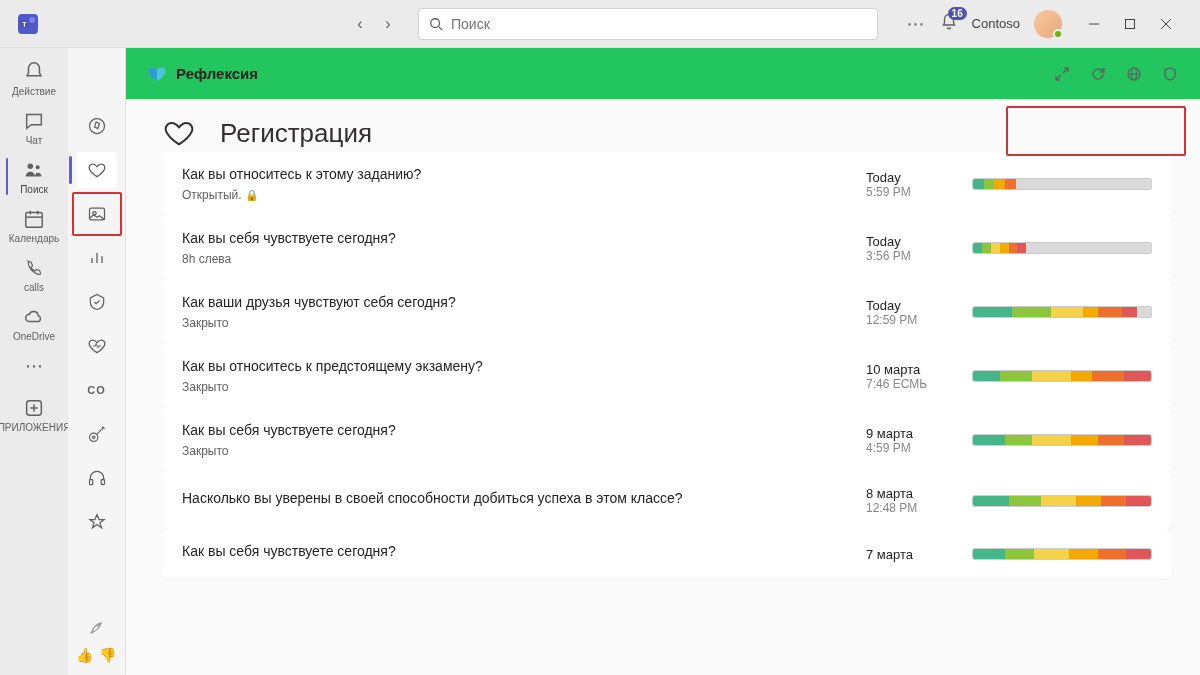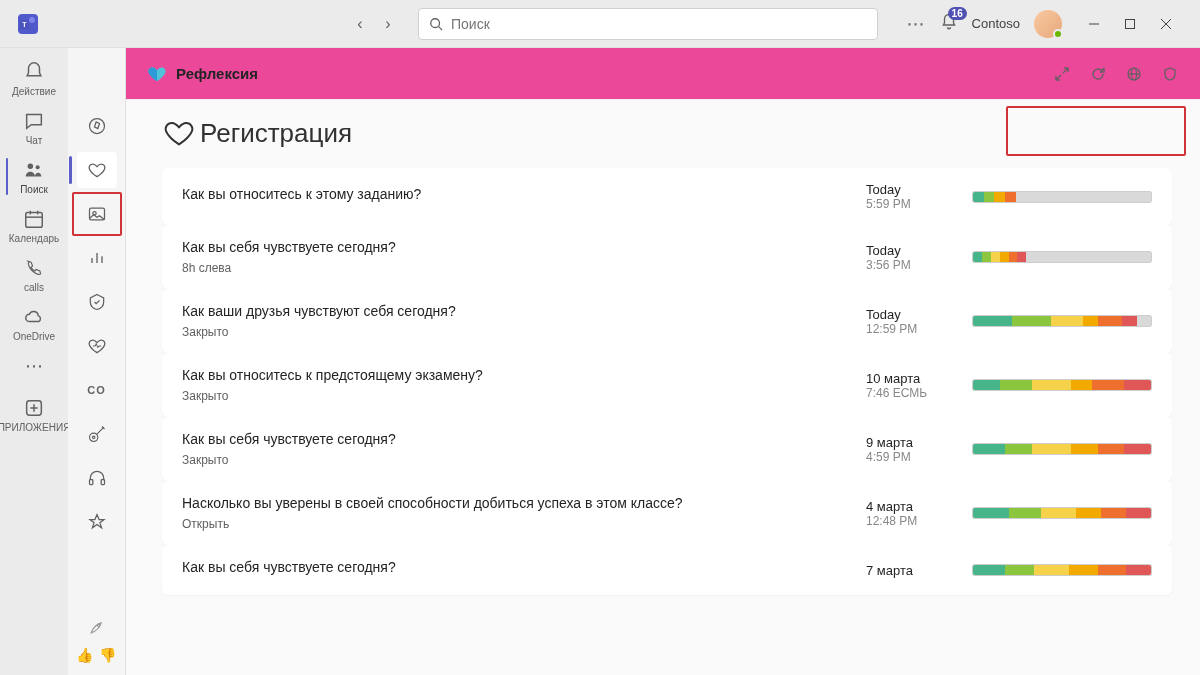--- a/index.html
+++ b/index.html
@@ -34,29 +34,29 @@
   .sec-rail { position:absolute; left:68px; top:48px; bottom:0; width:58px; background:#f5f5f5; border-right:1px solid #e0e0e0; display:flex; flex-direction:column; align-items:center; padding-top:60px; gap:8px;}
   .sec-item { width:40px; height:36px; display:flex; align-items:center; justify-content:center; color:#616161; border-radius:4px; cursor:pointer; position:relative;}
   .sec-item.selected { background:#fff; }
   .sec-item.selected::before { content:""; position:absolute; left:-8px; top:4px; bottom:4px; width:3px; background:#5b5fc7; border-radius:2px;}
   .sec-highlight { position:absolute; left:72px; top:192px; width:50px; height:44px; border:2px solid #d13438; border-radius:2px; pointer-events:none;}
   .sec-item.co { font-size:11px; font-weight:600; letter-spacing:1px;}
   .sec-rail-bottom { margin-top:auto; margin-bottom:12px; display:flex; flex-direction:column; align-items:center; gap:10px; color:#888;}
   .thumbs { display:flex; gap:6px; font-size:14px;}
 
   
-  .main { position:absolute; left:126px; right:0; top:48px; bottom:0; background:#ec4899; display:flex; flex-direction:column;}
+  .main { position:absolute; left:126px; right:0; top:48px; bottom:0; background:#22c55e; display:flex; flex-direction:column;}
   .main-header { height:52px; border-bottom:1px solid #eee; display:flex; align-items:center; padding:0 20px;}
   .main-header .hicon { width:22px; height:22px; margin-right:8px;}
   .main-header .htitle { font-size:15px; font-weight:600; color:#242424;}
   .main-header-right { margin-left:auto; display:flex; gap:16px; color:#616161;}
   .mh-ic { width:20px; height:20px; display:flex; align-items:center; justify-content:center; cursor:pointer;}
 
   .content { flex:1; padding:16px 28px 0 36px; overflow-y:auto; background:#fafafa; position:relative;}
-  .page-title { display:flex; align-items:center; gap:4px; margin-bottom:18px;}
+  .page-title { display:flex; align-items:center; gap:24px; margin-bottom:2px;}
   .page-title h1 { font-size:26px; font-weight:400; color:#323130;}
   .new-btn-wrap { position:absolute; right:20px; top:12px;}
   .new-btn { height:38px; background:#fff; border:1px solid #d1d1d1; border-radius:20px; padding:0 18px; display:flex; align-items:center; gap:8px; font-size:14px; color:#424242; cursor:pointer;}
   .new-btn-highlight { position:absolute; right:14px; top:6px; width:180px; height:50px; border:2px solid #d13438; border-radius:2px; pointer-events:none;}
 
   .list { display:flex; flex-direction:column; }
   .card { background:#fff; border-radius:6px; padding:14px 20px; display:flex; align-items:center; box-shadow:0 1px 2px rgba(0,0,0,0.04);}
   .card-left { flex:1; min-width:0;}
   .card-q { font-size:14px; color:#242424; margin-bottom:6px;}
   .card-status { font-size:12px; color:#616161; display:flex; align-items:center; gap:4px;}
@@ -315,20 +315,21 @@
           <path d="M12 20s-7-4.5-9-9c-1.3-3 .7-6 4-6 2 0 3.5 1.3 5 3 1.5-1.7 3-3 5-3 3.3 0 5.3 3 4 6-2 4.5-9 9-9 9z"></path>
         </svg>
       <h1>Регистрация</h1>
     </div>
     <div class="new-btn-highlight"></div>
 
     <div class="list" id="list">
         <div class="card">
           <div class="card-left">
             <div class="card-q">Как вы относитесь к этому заданию?</div>
+            <div class="card-status">Открытый.<span class="lock-ic">🔒</span></div>
           </div>
           <div class="card-date">
             <div class="d1">Today</div>
             <div class="d2">5:59 PM</div>
           </div>
           <div class="card-bar">
             <div class="seg" style="background: rgb(70, 181, 138); width: 6%;"></div>
             <div class="seg" style="background: rgb(140, 198, 62); width: 6%;"></div>
             <div class="seg" style="background: rgb(242, 169, 0); width: 6%;"></div>
             <div class="seg" style="background: rgb(239, 111, 46); width: 6%;"></div>
@@ -405,24 +406,23 @@
             <div class="seg" style="background: rgb(140, 198, 62); width: 15%;"></div>
             <div class="seg" style="background: rgb(246, 210, 75); width: 22%;"></div>
             <div class="seg" style="background: rgb(242, 169, 0); width: 15%;"></div>
             <div class="seg" style="background: rgb(239, 111, 46); width: 15%;"></div>
             <div class="seg" style="background: rgb(224, 87, 87); width: 15%;"></div>
           </div>
         </div>
         <div class="card">
           <div class="card-left">
             <div class="card-q">Насколько вы уверены в своей способности добиться успеха в этом классе?</div>
-            <div class="card-status">Открыть</div>
-          </div>
-          <div class="card-date">
-            <div class="d1">4 марта</div>
+          </div>
+          <div class="card-date">
+            <div class="d1">8 марта</div>
             <div class="d2">12:48 PM</div>
           </div>
           <div class="card-bar">
             <div class="seg" style="background: rgb(70, 181, 138); width: 20%;"></div>
             <div class="seg" style="background: rgb(140, 198, 62); width: 18%;"></div>
             <div class="seg" style="background: rgb(246, 210, 75); width: 20%;"></div>
             <div class="seg" style="background: rgb(242, 169, 0); width: 14%;"></div>
             <div class="seg" style="background: rgb(239, 111, 46); width: 14%;"></div>
             <div class="seg" style="background: rgb(224, 87, 87); width: 14%;"></div>
           </div>

